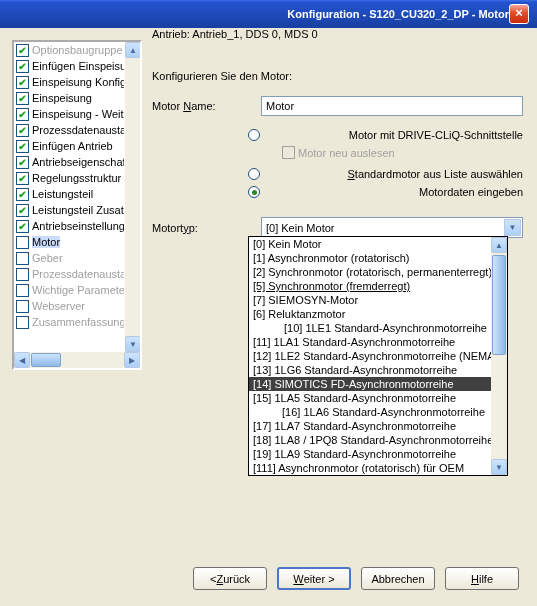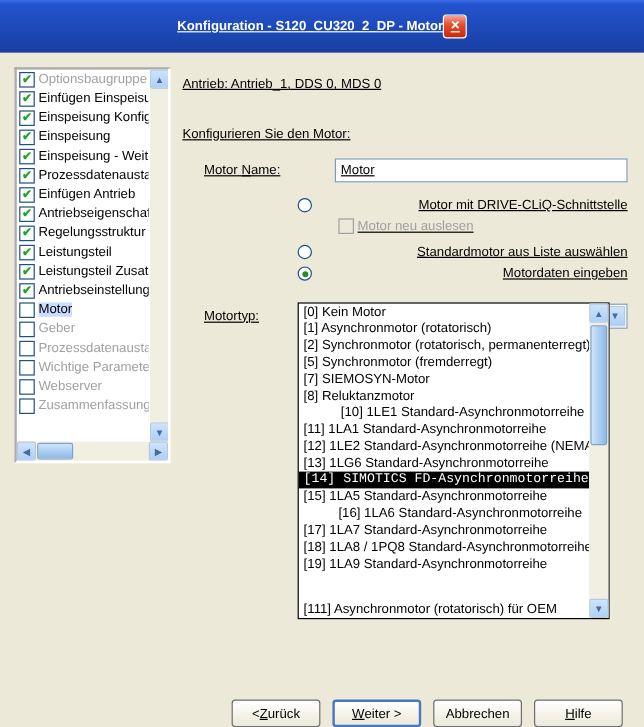--- a/index.html
+++ b/index.html
@@ -10,25 +10,24 @@
     background: #ece9d8;
     width: 537px;
     height: 606px;
     overflow: hidden;
   }
   .titlebar {
     background: linear-gradient(to bottom, #3a6ee7 0%, #2353ce 8%, #1941a5 92%, #1941a5 100%);
     color: #fff;
     font-weight: bold;
     padding: 6px 8px;
-    height: 44px;
-    display: flex;
-    align-items: center;
-    justify-content: center;
-    text-decoration: underline;
+    height: 28px;
+    display: flex;
+    align-items: center;
+    justify-content: flex-end;
   }
   .titlebar .close {
     width: 20px; height: 20px;
     background: linear-gradient(to bottom, #f5a79b, #e3522f 40%, #c8290a);
     border: 1px solid #fff;
     border-radius: 3px;
     color: #fff;
     font-family: Arial, sans-serif;
     font-weight: bold;
     text-align: center;
@@ -103,28 +102,27 @@
   .hthumb {
     height: 14px;
     background: linear-gradient(to bottom,#cde4fc,#8fb9e8);
     border: 1px solid #7da2ce;
     border-radius: 2px;
     margin: 0 1px;
     flex-grow: 0;
   }
   .main {
     position: absolute;
-    left: 152px; top: 20px;
+    left: 152px; top: 0;
     right: 14px;
-    text-decoration: underline;
   }
   .line1 { margin-bottom: 30px; }
   .line2 { margin-bottom: 14px; }
   .row { display: flex; align-items: center; margin-bottom: 10px; }
-  .label { width: 109px; margin-left: 18px; }
+  .label { width: 109px; }
   .ul { text-decoration: underline; }
   .textinput {
     flex: 1;
     height: 20px;
     border: 1px solid #7f9db9;
     background: #fff;
     padding: 2px 4px;
     font: inherit;
   }
   .radiogrp { margin: 10px 0 16px 0; }
@@ -175,23 +173,22 @@
     border: 1px solid #000;
     background: #fff;
     z-index: 10;
   }
   .dropdown-list .ditm {
     padding: 1px 4px;
     white-space: nowrap;
     overflow: hidden;
   }
   .dropdown-list .ditm.hl {
-    background: #000000;
+    background: #404040;
     color: #fff;
-    font-family: Liberation Mono, monospace;
   }
   .dd-scroll {
     position: absolute; right:0; top:0; bottom:0; width:16px;
     background:#f1efe2;
   }
   .dd-scroll .sbtn { position:absolute; left:0; }
   .dd-scroll .thumb {
     position:absolute; left:1px; top:18px; width:14px; height: 100px;
     background: linear-gradient(to right,#cde4fc,#8fb9e8);
     border:1px solid #7da2ce; border-radius:2px;
@@ -349,34 +346,34 @@
         <span>[0] Kein Motor</span>
         <div class="dropbtn">▼</div>
       </div>
     </div>
   </div>
 
   <div class="dropdown-list" id="dropdown-list">
     <div class="ditm" style="margin-right: 16px;">[0] Kein Motor</div>
       <div class="ditm" style="margin-right: 30px;">[1] Asynchronmotor (rotatorisch)</div>
       <div class="ditm" style="margin-right: 16px;">[2] Synchronmotor (rotatorisch, permanenterregt)</div>
-      <div class="ditm" style="margin-right: 0;">[5] Synchronmotor (fremderregt)</div>
+      <div class="ditm" style="margin-right: 0; text-decoration: underline;">[5] Synchronmotor (fremderregt)</div>
       <div class="ditm" style="margin-right: 16px;">[7] SIEMOSYN-Motor</div>
-      <div class="ditm" style="margin-right: 16px;">[8] Reluktanzmotor</div>
+      <div class="ditm" style="margin-right: 16px;">[6] Reluktanzmotor</div>
       <div class="ditm" style="margin-right: 16px; text-align: right;">[10] 1LE1 Standard-Asynchronmotorreihe</div>
       <div class="ditm" style="margin-right: 16px;">[11] 1LA1 Standard-Asynchronmotorreihe</div>
       <div class="ditm" style="margin-right: 16px;">[12] 1LE2 Standard-Asynchronmotorreihe (NEMA)</div>
       <div class="ditm" style="margin-right: 16px;">[13] 1LG6 Standard-Asynchronmotorreihe</div>
       <div class="ditm hl" style="margin-right: 16px;">[14] SIMOTICS FD-Asynchronmotorreihe</div>
       <div class="ditm" style="margin-right: 16px;">[15] 1LA5 Standard-Asynchronmotorreihe</div>
       <div class="ditm" style="margin-right: 16px; padding-left: 33px;">[16] 1LA6 Standard-Asynchronmotorreihe</div>
       <div class="ditm" style="margin-right: 16px;">[17] 1LA7 Standard-Asynchronmotorreihe</div>
       <div class="ditm" style="margin-right: 16px;">[18] 1LA8 / 1PQ8 Standard-Asynchronmotorreihe</div>
       <div class="ditm" style="margin-right: 16px;">[19] 1LA9 Standard-Asynchronmotorreihe</div>
-      <div class="ditm" style="margin-right: 16px; margin-top: 24px;">[111] Asynchronmotor (rotatorisch) für OEM</div>
+      <div class="ditm" style="margin-right: 16px;">[111] Asynchronmotor (rotatorisch) für OEM</div>
       <div class="dd-scroll">
       <div class="sbtn" style="top:0">▲</div>
       <div class="thumb"></div>
       <div class="sbtn" style="bottom:0">▼</div>
     </div>
   </div>
 
   <div class="buttons">
     <button class="btn">
       <span>&lt; </span>

